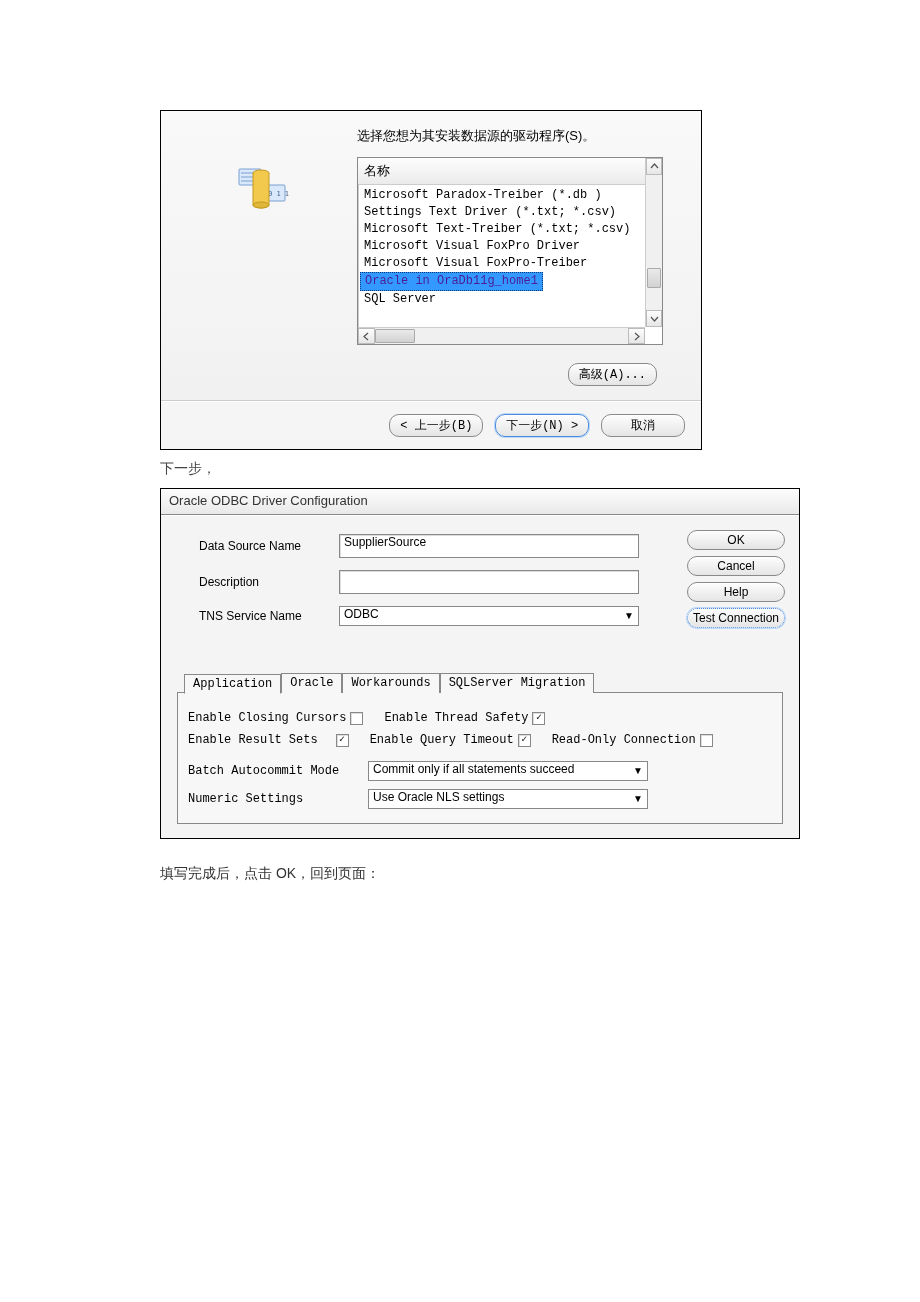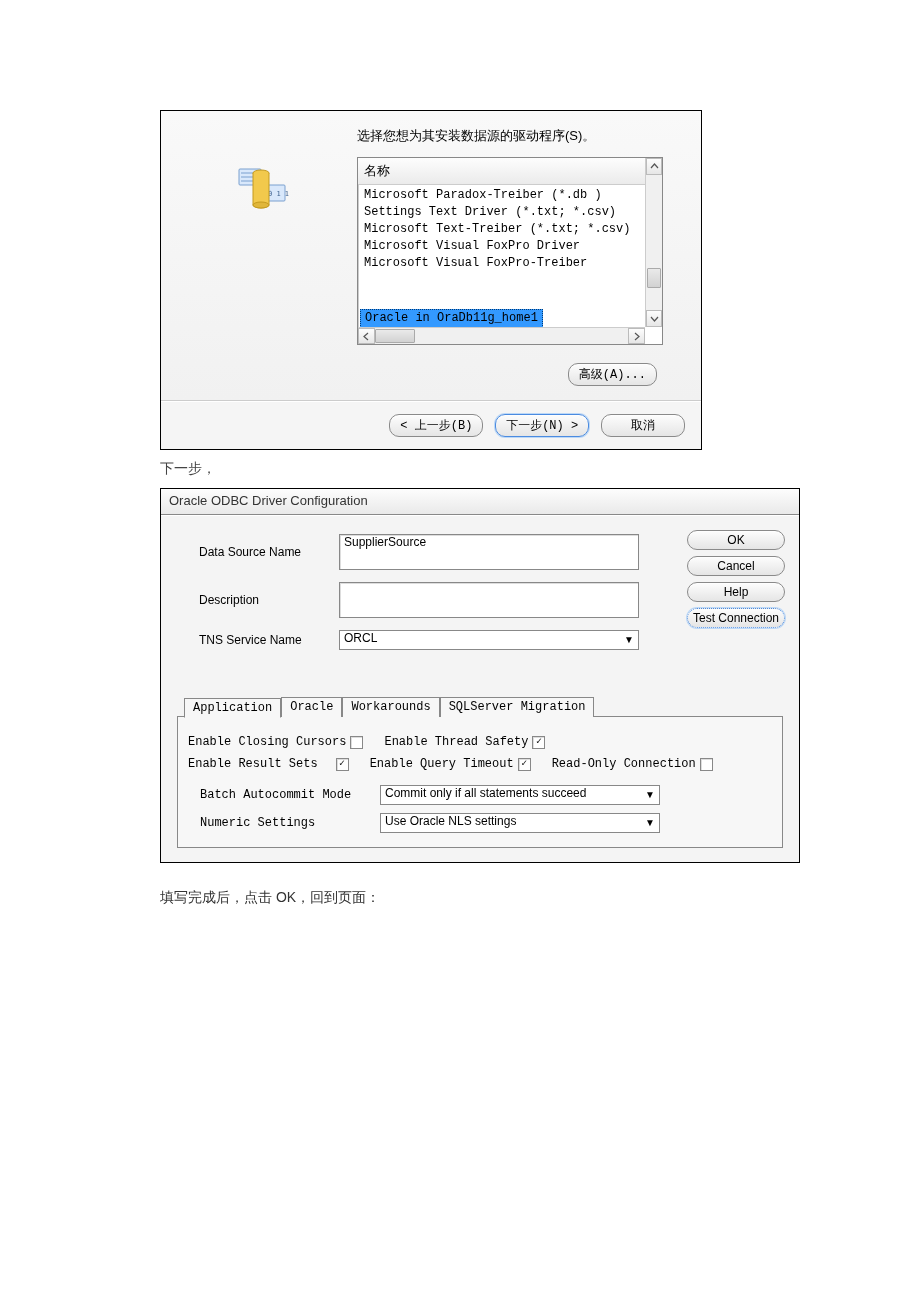--- a/index.html
+++ b/index.html
@@ -83,24 +83,23 @@
     font-size: 13px;
   }
   .list-items {
     padding: 2px 2px 2px 2px;
     font-size: 12px;
     line-height: 17px;
   }
   .list-item { padding: 0 4px; white-space: nowrap; }
   .list-item.selected {
     background: #3399ff;
-    color: #000000;
+    color: #4c1d95;
     border: 1px dotted #003a75;
     display: inline-block;
-    margin-top: 37px;
   }
   .list-scroll-v {
     position: absolute;
     right: 0;
     top: 0;
     bottom: 17px;
     width: 17px;
     background: #f0f0f0;
     border-left: 1px solid #ccc;
   }
@@ -171,21 +170,21 @@
   }
   .form-label {
     width: 140px;
     font-size: 12px;
     color: #000;
     font-family: Arial, sans-serif;
   }
   .form-control {
     border: 1px solid #888;
     background: #fff;
-    height: 36px;
+    height: 24px;
     padding: 0 4px;
     font-size: 12px;
     font-family: Arial, sans-serif;
     flex: 0 0 300px;
     box-shadow: inset 1px 1px 0 #ddd;
   }
   .form-select {
     border: 1px solid #888;
     background: #fff;
     height: 20px;
@@ -266,21 +265,21 @@
     box-shadow: inset 1px 1px 0 #ddd;
   }
   .chk.checked::after { content: "✓"; }
   .check-label { margin-right: 12px; }
   .sel-row {
     display: flex;
     align-items: center;
     font-size: 12px;
     margin-top: 14px;
   }
-  .sel-row .sel-label { width: 180px; margin-left: 12px; }
+  .sel-row .sel-label { width: 180px; }
   .sel-row .form-select { flex: 0 0 280px; }
   .caption2 {
     color: #333;
     font-size: 14px;
     margin-top: 26px;
   }
 </style>
 </head>
 <body>
 
@@ -369,21 +368,21 @@
         <span class="form-label">Data Source Name</span>
         <div class="form-control"><span>SupplierSource</span></div>
       </div>
       <div class="form-row">
         <span class="form-label">Description</span>
         <div class="form-control"><span></span></div>
       </div>
       <div class="form-row">
         <span class="form-label">TNS Service Name</span>
         <div class="form-select">
-          <span>ORCL</span>
+          <span>ODBC</span>
           <span class="dd-arrow">▼</span>
         </div>
       </div>
     </div>
 
     <div style="height:30px;"></div>
 
     <div class="tabset monof">
       <div class="tabs">
         <div class="tab active">Application</div>

